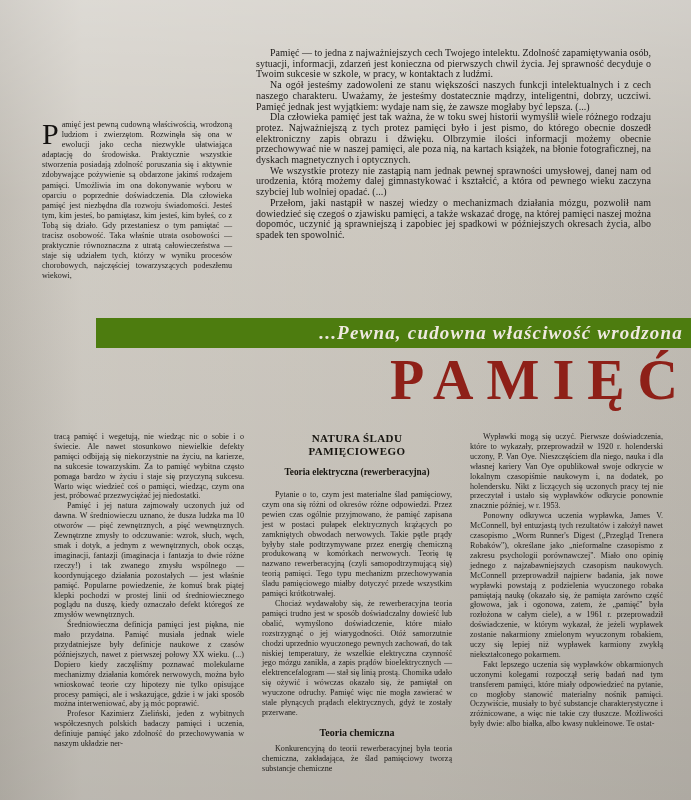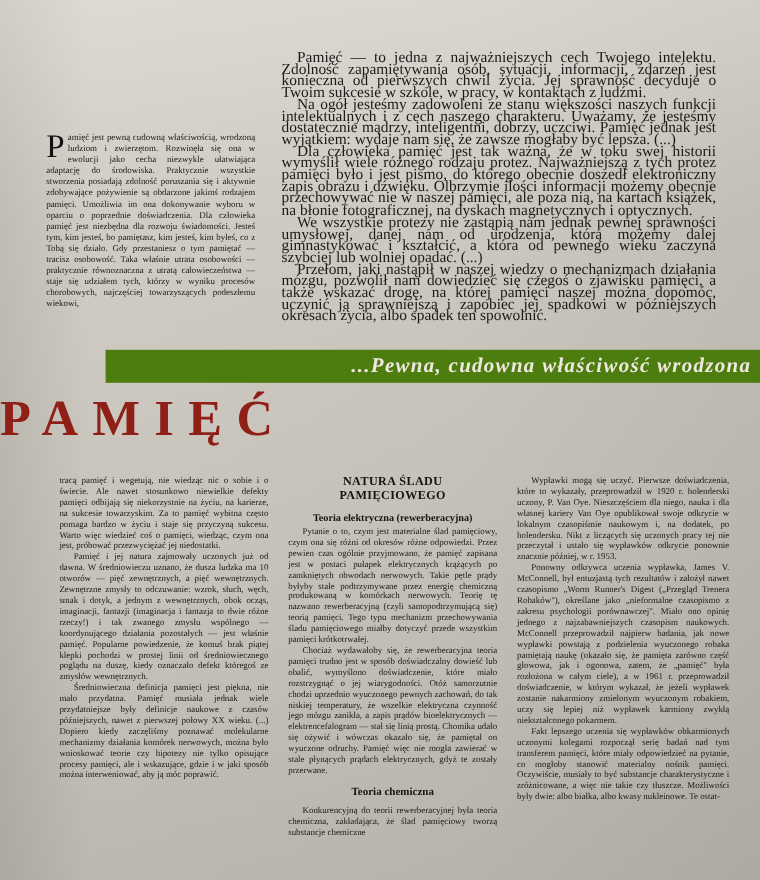--- a/index.html
+++ b/index.html
@@ -48,21 +48,21 @@
     font-size: 8.1px;
     line-height: 10.1px;
     color: #1c1a18;
   }
   .col-right-top {
     position: absolute;
     left: 256px;
     top: 48px;
     width: 395px;
     text-align: justify;
-    font-size: 14px;
+    font-size: 10px;
     line-height: 10.7px;
     color: #1c1a18;
   }
   .col-right-top p,
   .col-left-top p {
     margin: 0 0 0 0;
     text-indent: 14px;
   }
   .col-right-top p + p { margin-top: 0px; }
 
@@ -96,24 +96,24 @@
     letter-spacing: 1.2px;
     color: #efe9e0;
     white-space: nowrap;
   }
 
   .title {
     position: absolute;
     left: 0;
     top: 352px;
     width: 691px;
-    text-align: left;
-    font-family: "Liberation Serif", serif;
-    font-weight: bold;
-    font-size: 46px;
+    text-align: right;
+    font-family: "Liberation Serif", serif;
+    font-weight: bold;
+    font-size: 56px;
     letter-spacing: 13px;
     color: #8e2018;
     line-height: 56px;
   }
 
   .body-cols {
     position: absolute;
     left: 12px;
     top: 432px;
     width: 691px;
@@ -140,21 +140,21 @@
     line-height: 13px;
     letter-spacing: 0.4px;
     margin: 0 0 9px 0;
     color: #16140f;
   }
   .sub-head {
     text-align: center;
     font-weight: bold;
     font-size: 9.3px;
     line-height: 11px;
-    margin: 0 0 0 0;
+    margin: 0 0 12px 0;
     color: #16140f;
   }
   .sub-head2 {
     text-align: center;
     font-weight: bold;
     font-size: 10px;
     line-height: 11px;
     margin: 9px 0 6px 0;
     color: #16140f;
   }
@@ -185,20 +185,21 @@
   </div>
 
   <div class="title">PAMIĘĆ</div>
 
   <div class="body-cols">
 
     <div class="bcol bcol1">
       <p class="noind">tracą pamięć i wegetują, nie wiedząc nic o sobie i o świecie. Ale nawet stosunkowo niewielkie defekty pamięci odbijają się niekorzystnie na życiu, na karierze, na sukcesie towarzyskim. Za to pamięć wybitna często pomaga bardzo w życiu i staje się przyczyną sukcesu. Warto więc wiedzieć coś o pamięci, wiedząc, czym ona jest, próbować przezwyciężać jej niedostatki.</p>
       <p>Pamięć i jej natura zajmowały uczonych już od dawna. W średniowieczu uznano, że dusza ludzka ma 10 otworów — pięć zewnętrznych, a pięć wewnętrznych. Zewnętrzne zmysły to odczuwanie: wzrok, słuch, węch, smak i dotyk, a jednym z wewnętrznych, obok ocząs, imaginacji, fantazji (imaginacja i fantazja to dwie różne rzeczy!) i tak zwanego zmysłu wspólnego — koordynującego działania pozostałych — jest właśnie pamięć. Popularne powiedzenie, że komuś brak piątej klepki pochodzi w prostej linii od średniowiecznego poglądu na duszę, kiedy oznaczało defekt któregoś ze zmysłów wewnętrznych.</p>
       <p>Średniowieczna definicja pamięci jest piękna, nie mało przydatna. Pamięć musiała jednak wiele przydatniejsze były definicje naukowe z czasów późniejszych, nawet z pierwszej połowy XX wieku. (...) Dopiero kiedy zaczęliśmy poznawać molekularne mechanizmy działania komórek nerwowych, można było wnioskować teorie czy hipotezy nie tylko opisujące procesy pamięci, ale i wskazujące, gdzie i w jaki sposób można interweniować, aby ją móc poprawić.</p>
+      <p>Profesor Kazimierz Zieliński, jeden z wybitnych współczesnych polskich badaczy pamięci i uczenia, definiuje pamięć jako zdolność do przechowywania w naszym układzie ner-</p>
     </div>
 
     <div class="bcol bcol2">
       <div class="sec-head">NATURA ŚLADU PAMIĘCIOWEGO</div>
       <div class="sub-head">Teoria elektryczna (rewerberacyjna)</div>
       <p>Pytanie o to, czym jest materialne ślad pamięciowy, czym ona się różni od okresów różne odpowiedzi. Przez pewien czas ogólnie przyjmowano, że pamięć zapisana jest w postaci pułapek elektrycznych krążących po zamkniętych obwodach nerwowych. Takie pętle prądy byłyby stałe podtrzymywane przez energię chemiczną produkowaną w komórkach nerwowych. Teorię tę nazwano rewerberacyjną (czyli samopodtrzymującą się) teorią pamięci. Tego typu mechanizm przechowywania śladu pamięciowego miałby dotyczyć przede wszystkim pamięci krótkotrwałej.</p>
       <p>Chociaż wydawałoby się, że rewerberacyjna teoria pamięci trudno jest w sposób doświadczalny dowieść lub obalić, wymyślono doświadczenie, które miało rozstrzygnąć o jej wiarygodności. Otóż samorzutnie chodzi uprzednio wyuczonego pewnych zachowań, do tak niskiej temperatury, że wszelkie elektryczna czynność jego mózgu zanikła, a zapis prądów bioelektrycznych — elektrencefalogram — stał się linią prostą. Chomika udało się ożywić i wówczas okazało się, że pamiętał on wyuczone odruchy. Pamięć więc nie mogła zawierać w stale płynących prądach elektrycznych, gdyż te zostały przerwane.</p>
       <div class="sub-head2">Teoria chemiczna</div>
       <p>Konkurencyjną do teorii rewerberacyjnej była teoria chemiczna, zakładająca, że ślad pamięciowy tworzą substancje chemiczne</p>
     </div>

